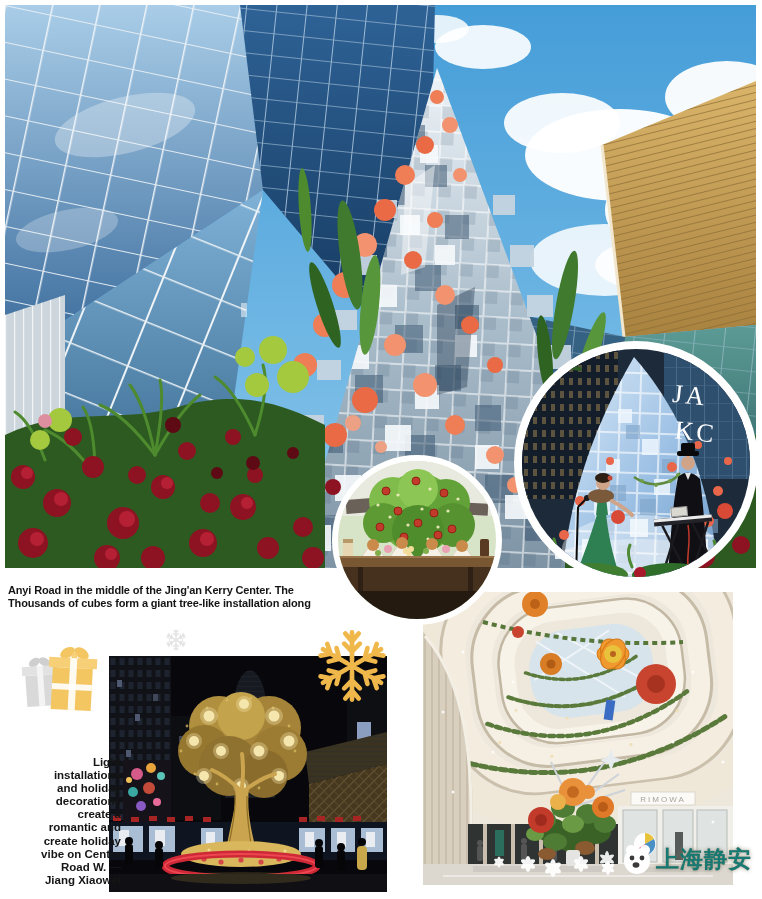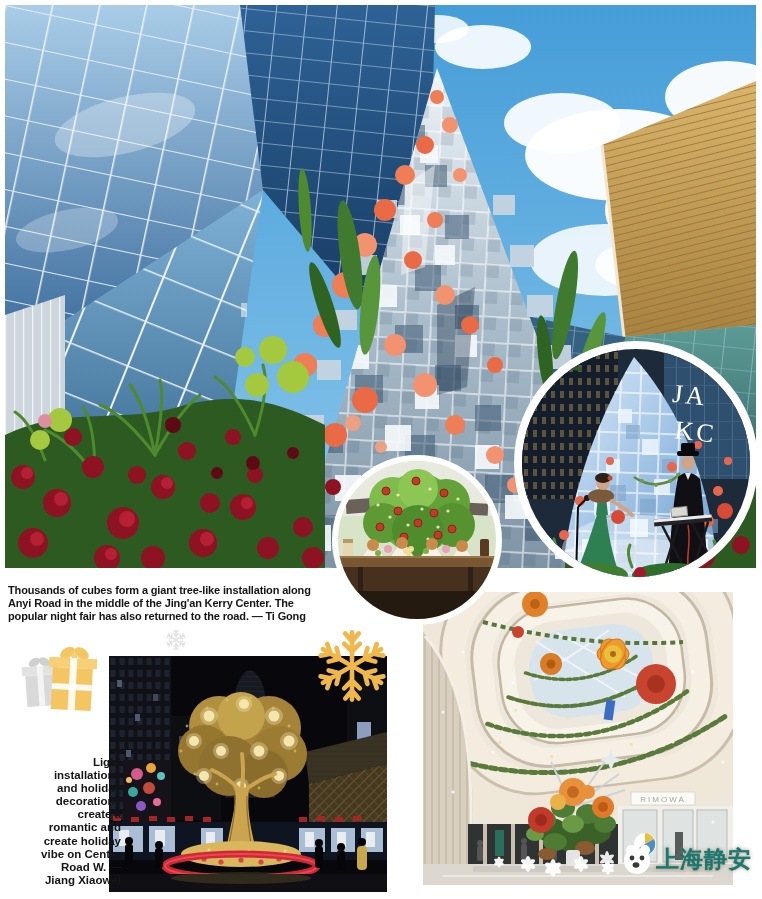--- a/index.html
+++ b/index.html
@@ -328,23 +328,22 @@
             <circle cx="640" cy="505" r="7"></circle>
         </g>
         <circle cx="348" cy="418" r="8" fill="#eda184"></circle>
           <circle cx="376" cy="442" r="6" fill="#eda184"></circle>
         <circle cx="40" cy="416" r="7" fill="#dd8fa0"></circle>
       </g>
     </g>
   </svg>
 
   <div class="abs cap-main">
+    <div>Anyi Road in the middle of the Jing'an Kerry Center. The</div>
     <div>Thousands of cubes form a giant tree-like installation along</div>
-    <div>Anyi Road in the middle of the Jing'an Kerry Center. The</div>
-    <div>popular night fair has also returned to the road. — Ti Gong</div>
   </div>
 
   <svg class="abs flake-gray" width="22" height="22" viewBox="-34 -34 68 68">
       <use href="#flakeShape"></use>
     </svg>
   <svg class="abs flake-gold" width="76" height="76" viewBox="-34 -34 68 68">
       <use href="#flakeShape"></use>
     </svg>
 
   <svg class="abs gifts" width="84" height="72" viewBox="0 0 84 72">

